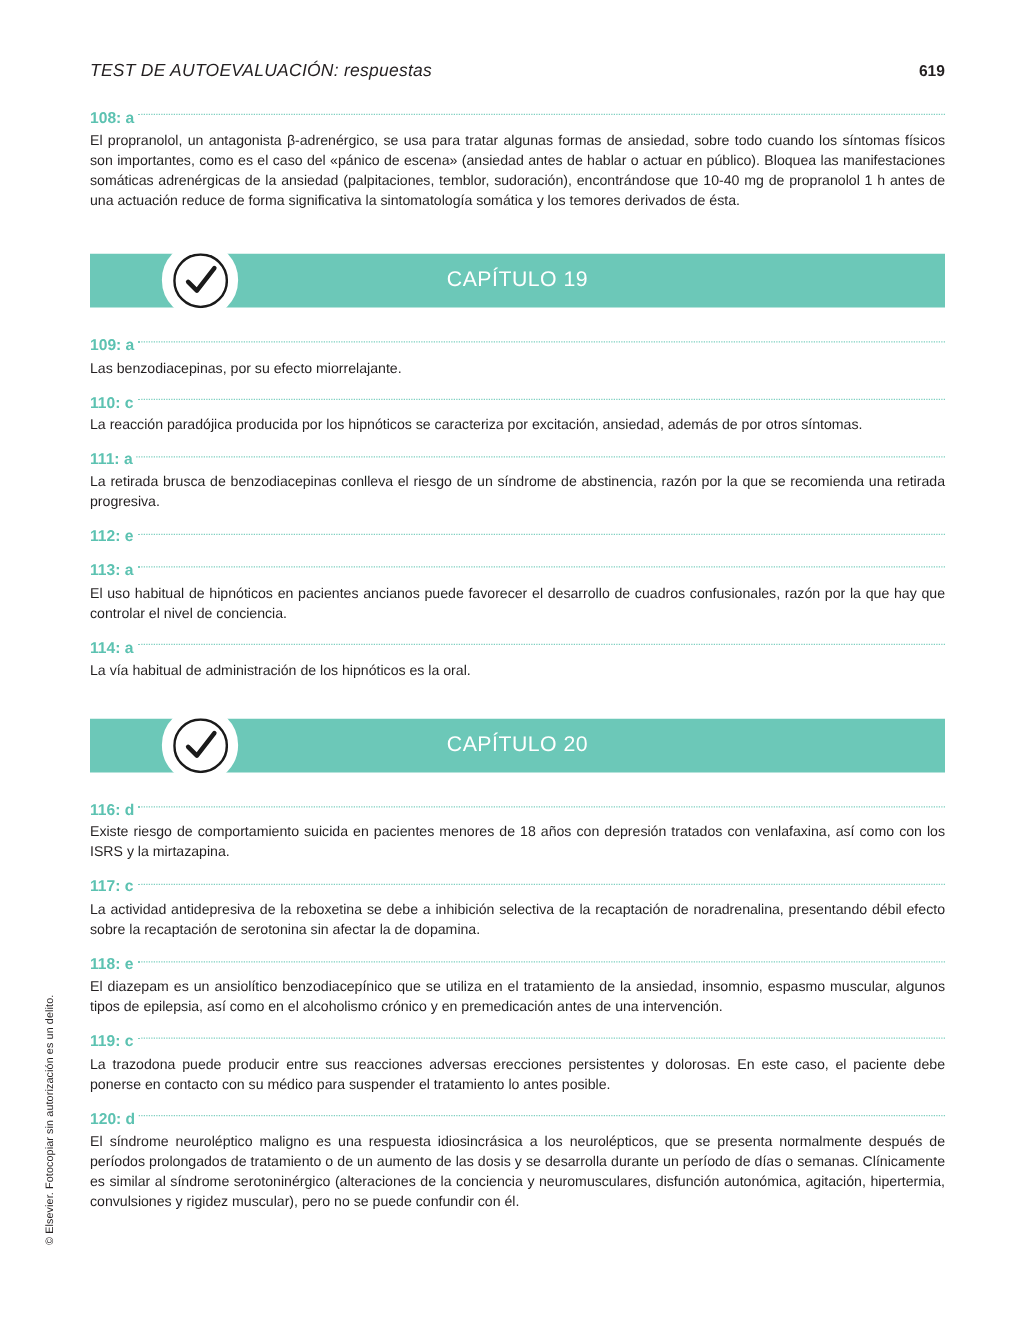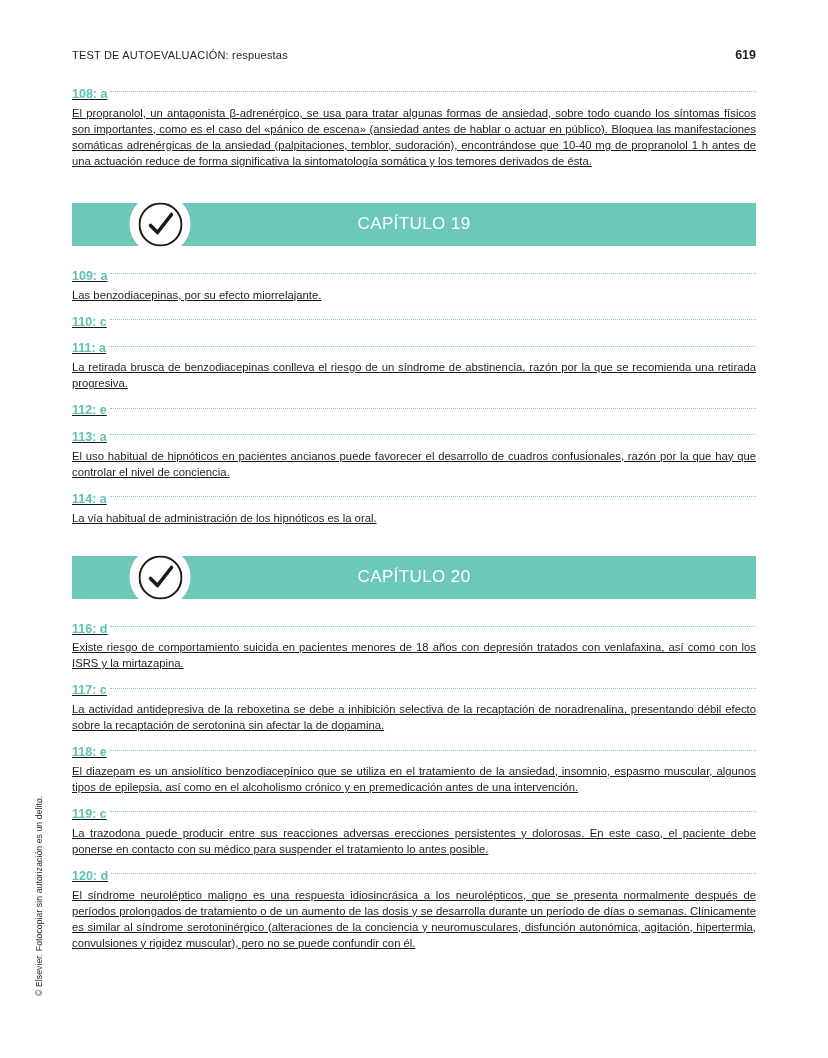--- a/index.html
+++ b/index.html
@@ -23,40 +23,40 @@
   .runhead {
     position: absolute;
     left: 72px;
     right: 72px;
     top: 48px;
     display: flex;
     align-items: baseline;
     justify-content: space-between;
   }
   .runhead-title {
-    font-size: 11px;
+    font-style: italic;
+    font-size: 14px;
     letter-spacing: .2px;
     color: #231f20;
   }
   .runhead-page {
     font-size: 12.5px;
     font-weight: bold;
     color: #231f20;
   }
   
   .content {
     position: absolute;
     left: 72px;
     top: 88px;
     width: 684px;
   }
   
   .answer {
     margin-bottom: 13px;
-    text-decoration: underline;
   }
   .answer-head {
     display: flex;
     align-items: center;
     font-size: 12.5px;
     font-weight: bold;
     color: #5cc2b1;
     line-height: 1.1;
     margin-bottom: 3px;
   }
@@ -166,20 +166,21 @@
         <span class="dots"></span>
       </div>
       <div class="answer-body">Las benzodiacepinas, por su efecto miorrelajante.</div>
     </div>
 
     <div class="answer">
       <div class="answer-head">
         <span class="lbl">110: c</span>
         <span class="dots"></span>
       </div>
+      <div class="answer-body">La reacción paradójica producida por los hipnóticos se caracteriza por excitación, ansiedad, además de por otros síntomas.</div>
     </div>
 
     <div class="answer">
       <div class="answer-head">
         <span class="lbl">111: a</span>
         <span class="dots"></span>
       </div>
       <div class="answer-body">La retirada brusca de benzodiacepinas conlleva el riesgo de un síndrome de abstinencia, razón por la que se recomienda una retirada progresiva.</div>
     </div>
 

